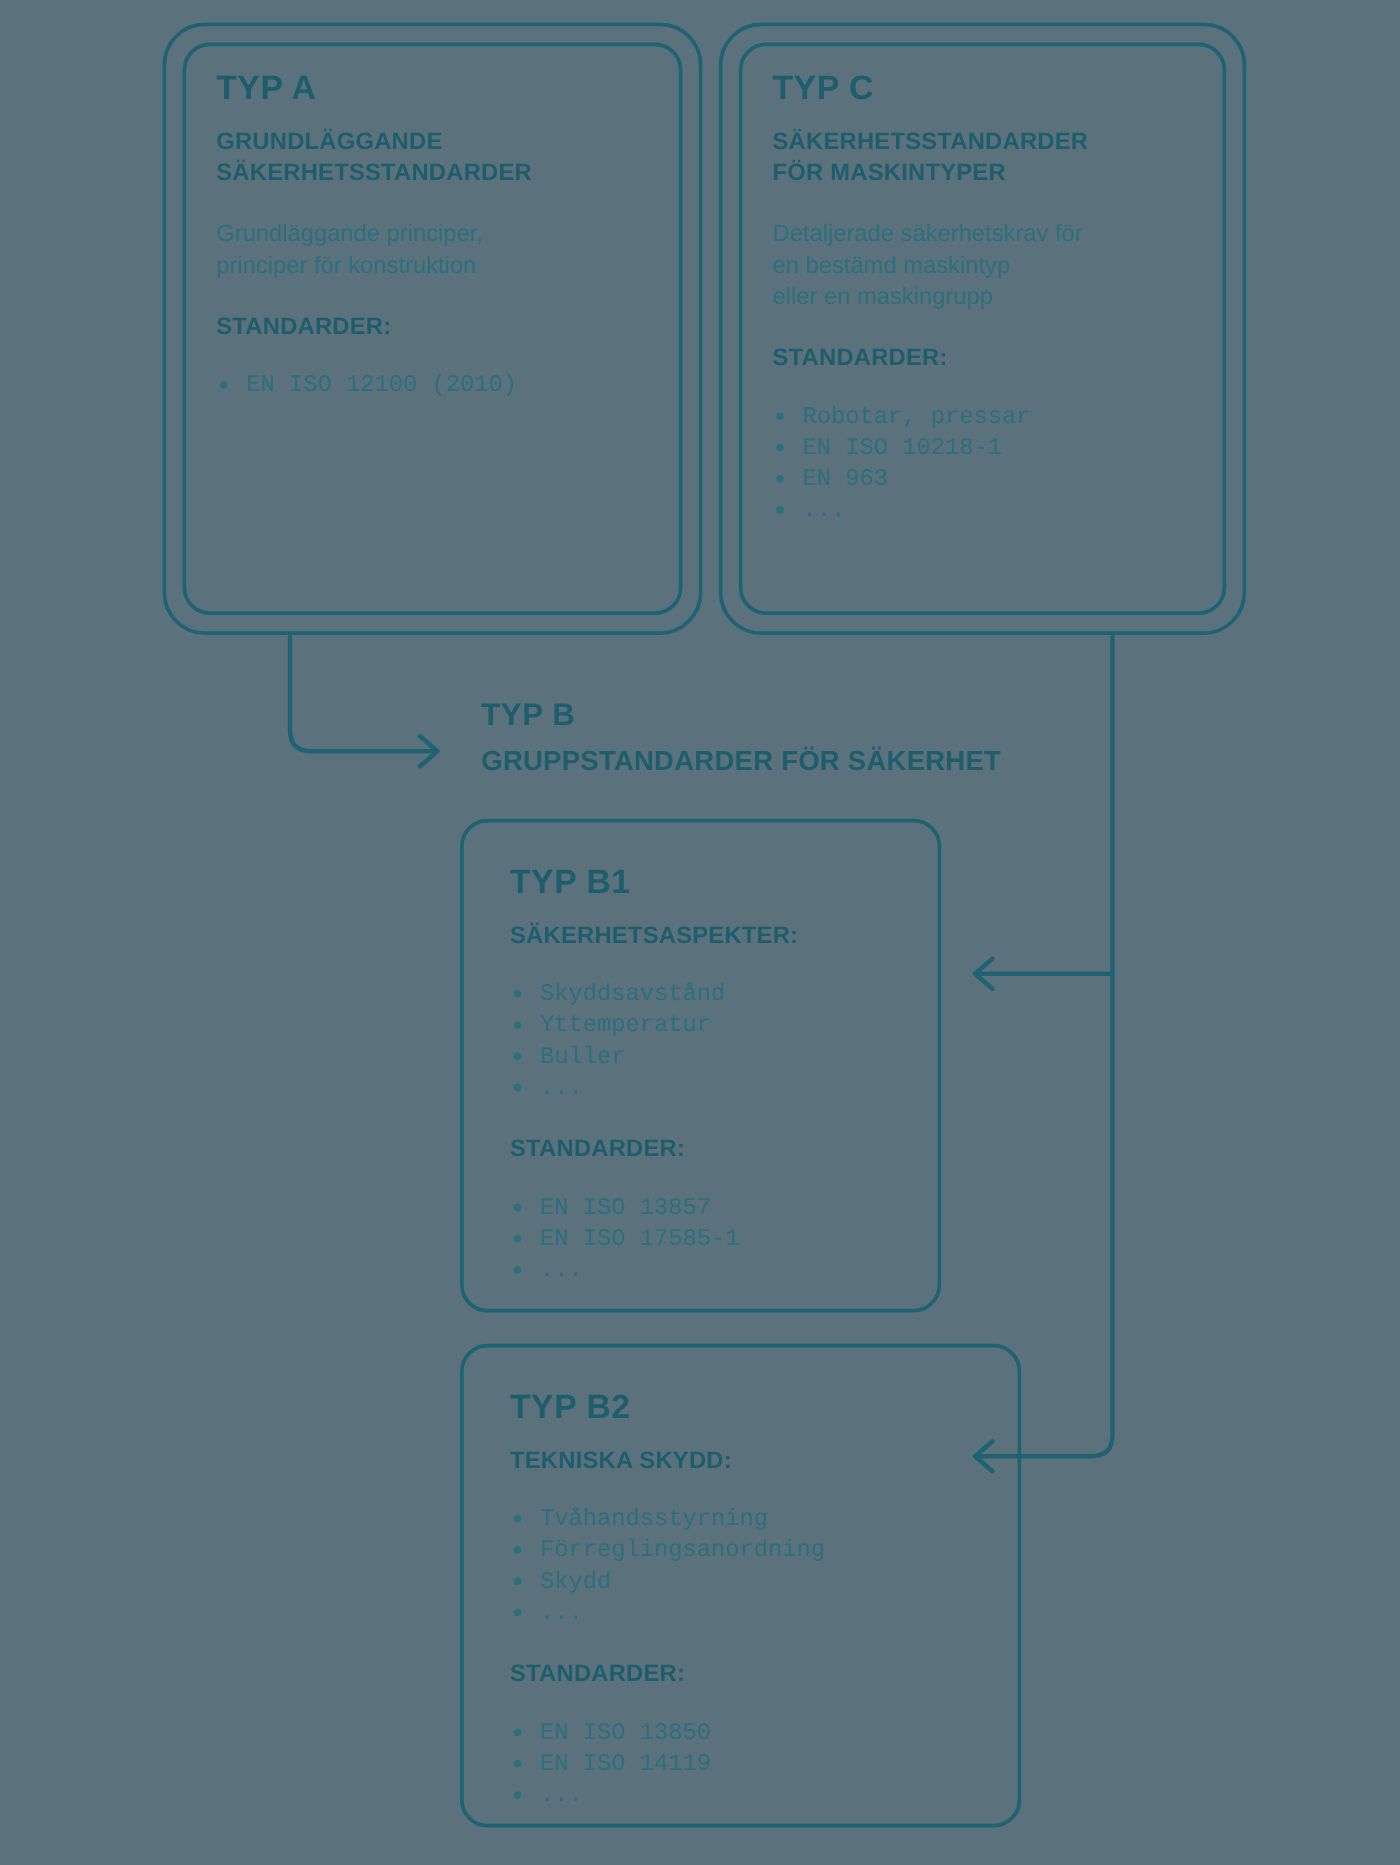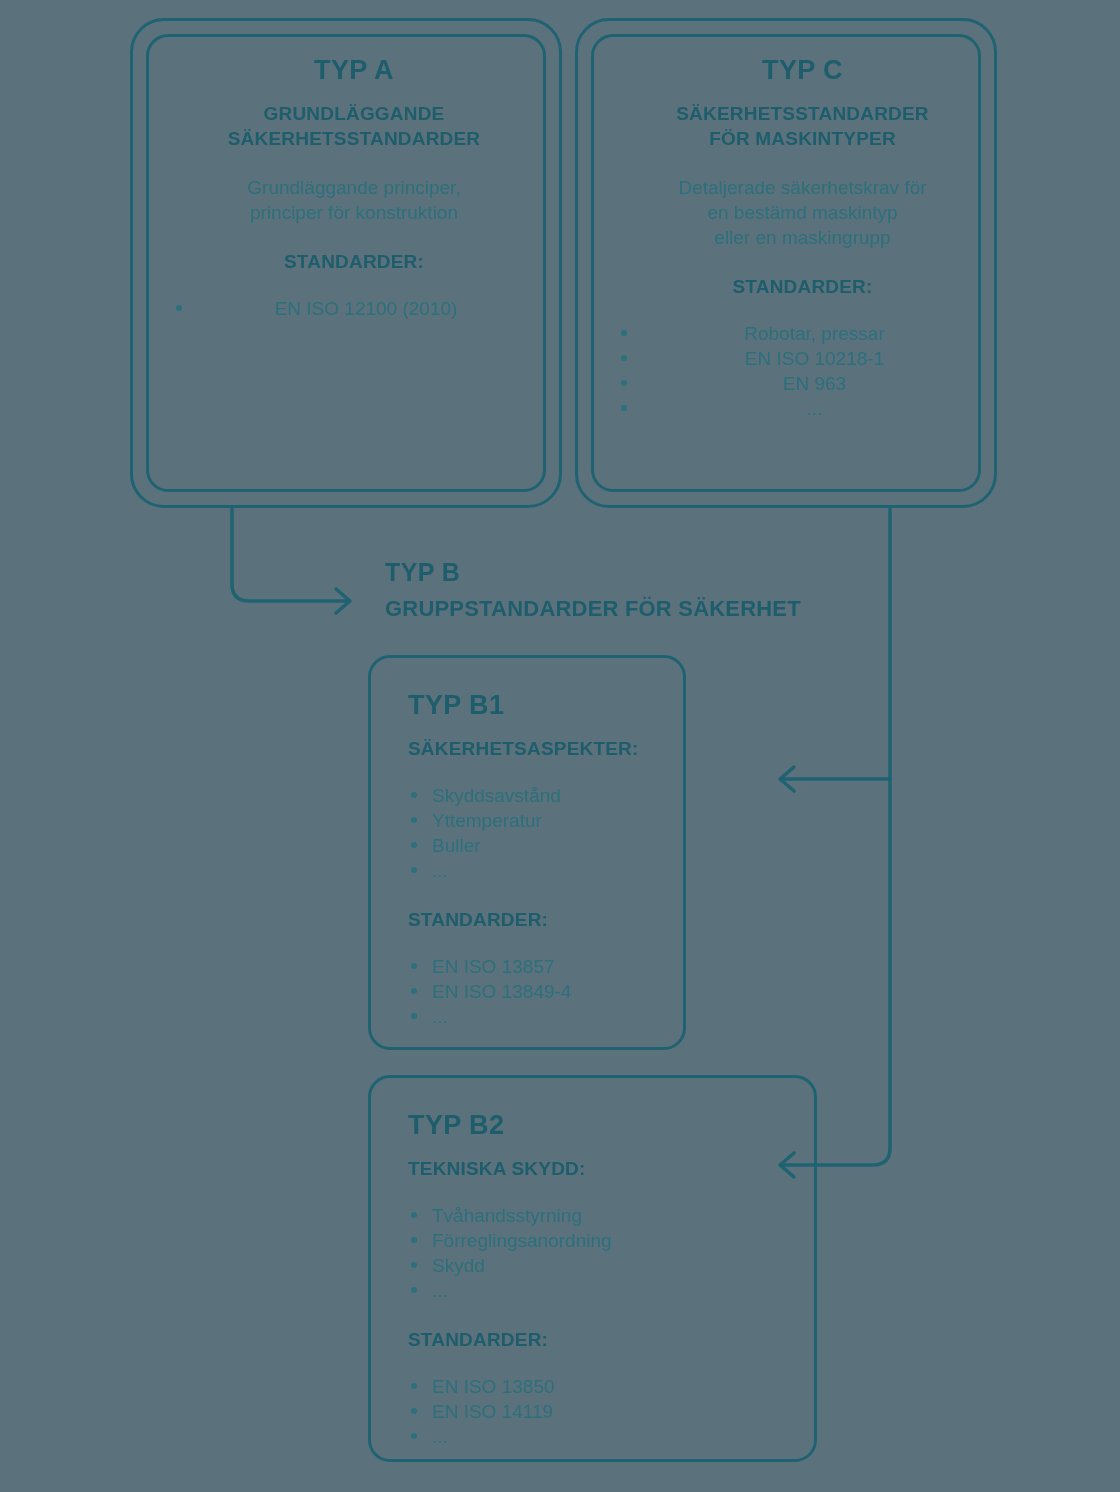--- a/index.html
+++ b/index.html
@@ -13,45 +13,45 @@
   body{
     background:var(--background);
     font-family:"Liberation Sans", sans-serif;
     position:relative;
     overflow:hidden;
   }
   .canvas{position:absolute;inset:0;width:1120px;height:1492px;}
   .connectors{position:absolute;left:0;top:0;width:1120px;height:1492px;pointer-events:none;}
   .connectors path{stroke:var(--line);stroke-width:3.5;fill:none;stroke-linecap:round;stroke-linejoin:round;}
 
-  .box{position:absolute;border:3px solid var(--line);border-radius:34px;text-align:center;}
+  .box{position:absolute;border:3px solid var(--line);border-radius:34px;}
   .box .inner{position:absolute;inset:13px;border:3px solid var(--line);border-radius:22px;}
   .single{position:absolute;border:3px solid var(--line);border-radius:22px;}
 
   .content-a{position:absolute;inset:0;padding:34px 24px 0 40px;}
   .content-c{position:absolute;inset:0;padding:34px 7px 0 40px;}
   .content-b{position:absolute;inset:0;padding:32px 24px 0 37px;}
 
   .title{font-size:27px;font-weight:700;color:var(--heading);letter-spacing:.4px;}
   .subhead{margin-top:15px;font-size:19px;font-weight:700;line-height:25px;color:var(--heading);letter-spacing:.2px;}
   .bodytext{margin-top:24px;font-size:19px;line-height:25px;color:var(--body);}
   .label{margin-top:24px;}
   .list{margin-top:22px;list-style:none;}
   .list li{
     position:relative;padding-left:24px;
-    font-size:19px;line-height:25px;color:var(--body);
+    font-size:19px;line-height:25px;color:var(--body);font-family:Liberation Mono, monospace;
   }
   .list li::before{
     content:'';position:absolute;left:3px;top:9px;
     width:6px;height:6px;border-radius:50%;background:var(--body);
   }
 
   #typ-a{left:130px;top:18px;width:432px;height:490px;}
   #typ-c{left:575px;top:18px;width:422px;height:490px;}
-  #typ-b1{left:368px;top:655px;width:318px;height:395px;}
+  #typ-b1{left:368px;top:655px;width:385px;height:395px;}
   #typ-b2{left:368px;top:1075px;width:449px;height:387px;}
 
   .typ-b-label{position:absolute;left:385px;top:558px;}
   .typ-b-label .title{font-size:25px;}
   .typ-b-label .subhead{margin-top:9px;font-size:22px;}
 </style>
 </head>
 <body>
 
 <div class="canvas">
@@ -118,21 +118,21 @@
       <div class="subhead">SÄKERHETSASPEKTER:</div>
       <ul class="list">
         <li>Skyddsavstånd</li>
         <li>Yttemperatur</li>
         <li>Buller</li>
         <li>...</li>
       </ul>
       <div class="subhead label">STANDARDER:</div>
       <ul class="list">
         <li>EN ISO 13857</li>
-        <li>EN ISO 13849-4</li>
+        <li>EN ISO 17585-1</li>
         <li>...</li>
       </ul>
     </div>
   </section>
 
   <section class="single" id="typ-b2">
     <div class="content-b">
       <h1 class="title">TYP B2</h1>
       <div class="subhead">TEKNISKA SKYDD:</div>
       <ul class="list">

